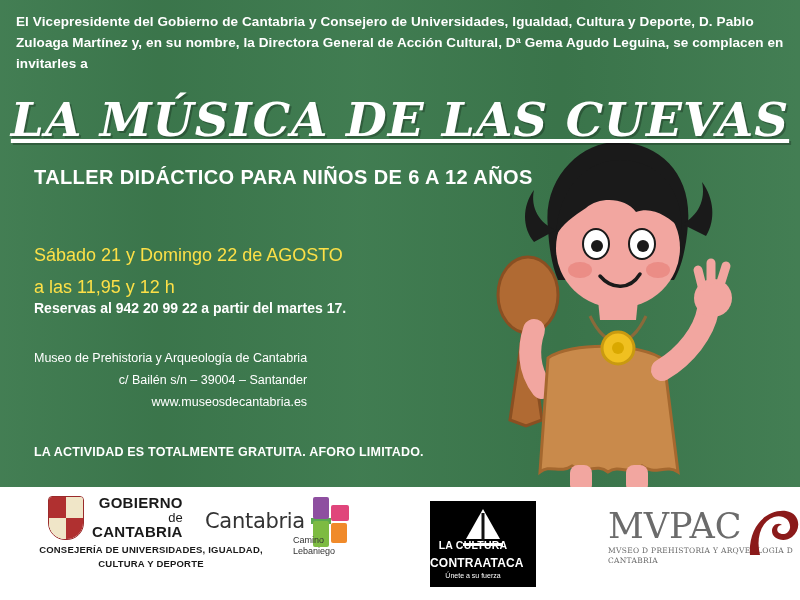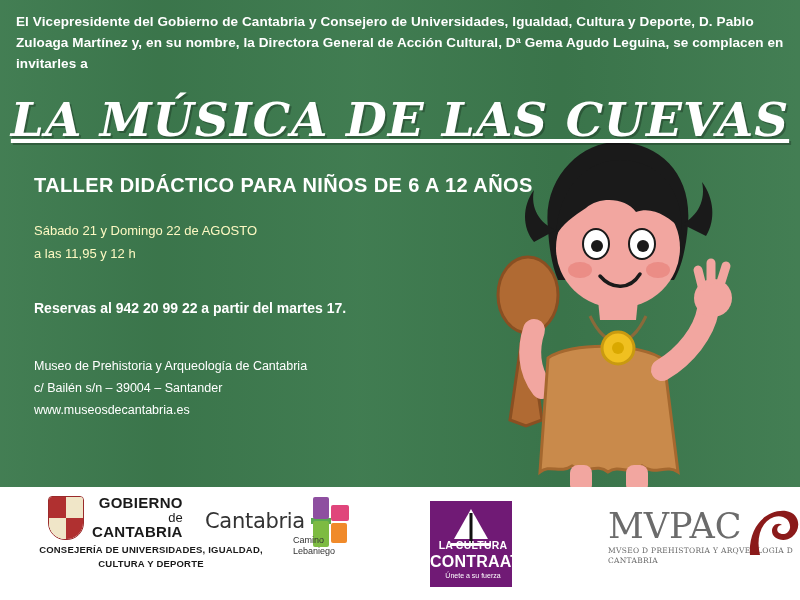--- a/index.html
+++ b/index.html
@@ -56,53 +56,54 @@
     font-weight: bold;
     font-style: italic;
     letter-spacing: 1px;
     text-shadow: 2px 2px 0 rgba(0,0,0,0.25);
     z-index: 5;
     text-decoration: underline;
   }
   .subtitle {
     position: absolute;
     left: 34px;
-    top: 174px;
+    top: 166px;
     color: #ffffff;
     font-size: 20px;
     font-weight: bold;
     letter-spacing: 0.4px;
     z-index: 5;
   }
   .dates {
     position: absolute;
     left: 34px;
-    top: 220px;
-    color: #fef9c3;
-    font-size: 13px;
+    top: 240px;
+    color: #fde047;
+    font-size: 18px;
     line-height: 1.75;
     z-index: 5;
   }
   .reservas {
     position: absolute;
     left: 34px;
     top: 300px;
     color: #ffffff;
     font-size: 14px;
     font-weight: bold;
     z-index: 5;
   }
   .address {
     position: absolute;
     left: 34px;
-    top: 356px;
+    top: 348px;
     color: #ffffff;
     font-size: 12.5px;
     line-height: 1.75;
     z-index: 5;
+    text-align: right;
   }
   .notice {
     position: absolute;
     left: 34px;
     top: 443px;
     color: #ffffff;
     font-size: 12.5px;
     font-weight: bold;
     line-height: 1.55;
     letter-spacing: 0.2px;
@@ -196,23 +197,23 @@
     font-size: 8px;
     color: #333;
     line-height: 1.25;
     text-align: left;
   }
   .camino .c1 { font-size: 9px; }
   .camino .c2 { font-size: 9px; }
   
   .logo-cultura { left: 430px; top: 14px; }
   .cult-box {
-    width: 82px;
+    width: 106px;
     height: 86px;
-    background: #701a75;
+    background: #000000;
     position: relative;
   }
   .cult-box .lamp {
     position: absolute;
     left: 50%;
     top: 8px;
     transform: translateX(-50%);
     width: 0; height: 0;
     border-left: 17px solid transparent;
     border-right: 17px solid transparent;
@@ -230,21 +231,21 @@
   }
   .cult-text {
     position: absolute;
     left: 0; bottom: 7px;
     width: 86px;
     text-align: center;
     color: #ffffff;
     line-height: 1.12;
   }
   .cult-text .t1 { font-size: 10.5px; font-weight: bold; letter-spacing: 0.2px; }
-  .cult-text .t2 { font-size: 16px; font-weight: bold; letter-spacing: 0.2px; text-align: center; }
+  .cult-text .t2 { font-size: 12px; font-weight: bold; letter-spacing: 0.2px; text-align: center; }
   .cult-text .t3 { font-size: 7px; margin-top: 1px; }
   
   .logo-mvpac { left: 608px; top: 22px; width: 200px; }
   .mvpac-word {
     font-family: "DejaVu Serif", serif;
     font-size: 35px;
     color: #6b6b6b;
     letter-spacing: 0px;
     line-height: 1;
   }
@@ -338,20 +339,21 @@
 
   <div class="reservas">Reservas al 942 20 99 22 a partir del martes 17.</div>
 
   <div class="address">
     <div>Museo de Prehistoria y Arqueología de Cantabria</div>
     <div>c/ Bailén s/n – 39004 – Santander</div>
     <div>www.museosdecantabria.es</div>
   </div>
 
   <div class="notice">
+    <div>LA ACTIVIDAD ES TOTALMENTE GRATUITA. AFORO LIMITADO.</div>
   </div>
 
   <div class="footer">
 
     <div class="logo logo-gob">
       <div class="shield">
         <span class="crown"></span>
         <span class="q1"></span>
           <span class="q2"></span>
         <span class="q3"></span>

